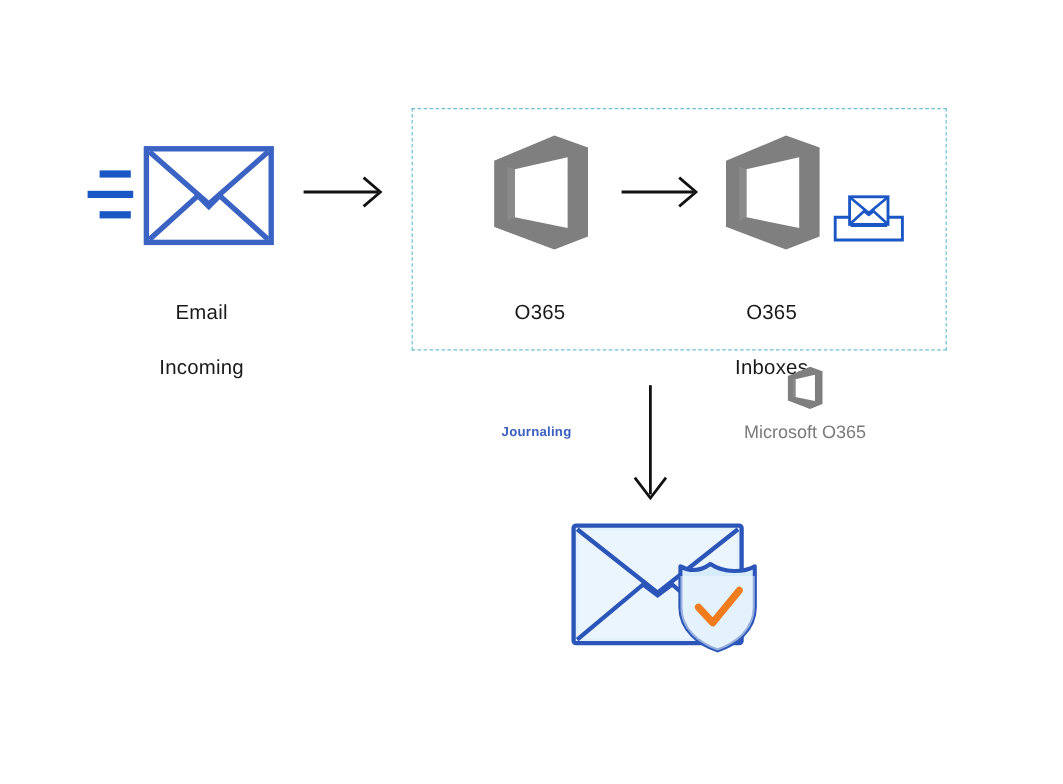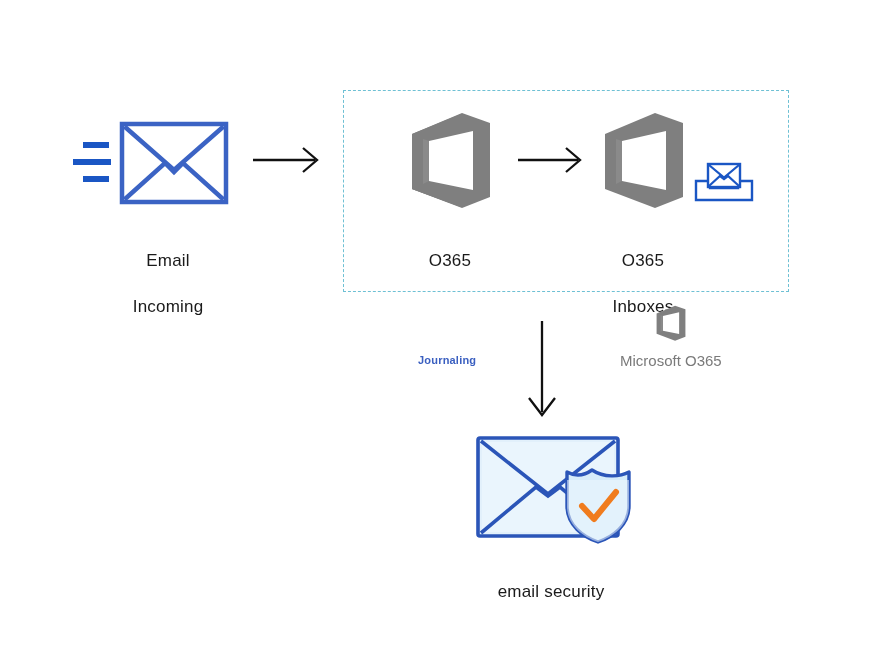--- a/index.html
+++ b/index.html
@@ -182,16 +182,15 @@
       <path d="M 15 11 L 82 64 L 149 11" fill="none" stroke="#2b55b8" stroke-width="3.6"></path>
       <path d="M 15 103 L 70 57 L 82 66 L 94 57 L 149 103" fill="none" stroke="#2b55b8" stroke-width="3.6" stroke-linejoin="miter"></path>
 
       <path d="M 126 40 C 138 48 154 47 163 42 L 163 76 C 163 95 147 107 132 112 C 117 107 101 95 101 76 L 101 42 C 110 47 119 45 126 40 Z" fill="#d6ecfa" stroke="#2b55b8" stroke-width="3.4" stroke-linejoin="round"></path>
       <path d="M 101 50 L 101 76 C 101 95 117 107 132 112 C 147 107 163 95 163 76 L 163 50" fill="#eef7fd" stroke="none" opacity="0.55"></path>
 
       <path d="M 116 76 L 128 89 L 150 62" fill="none" stroke="#f07c1e" stroke-width="6" stroke-linecap="round" stroke-linejoin="round"></path>
     </svg>
   </div>
   <div class="caption" style="left:466px; top:557px; width:170px;">
-    <span class="caption-line">email security</span>
   </div>
 
 </div>
 
 </body></html>

